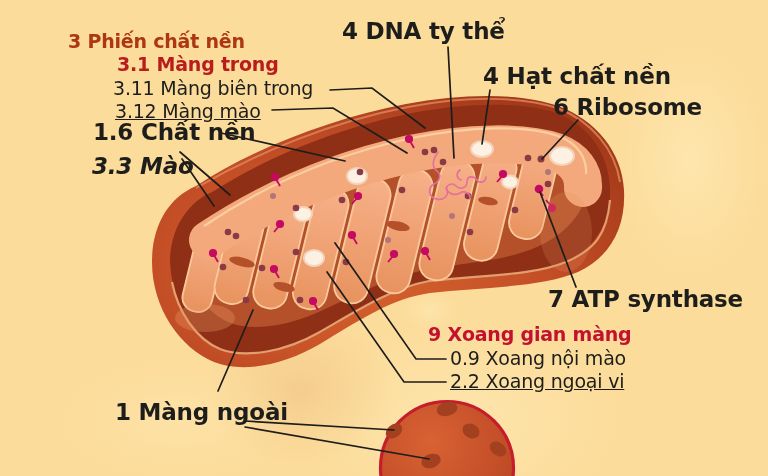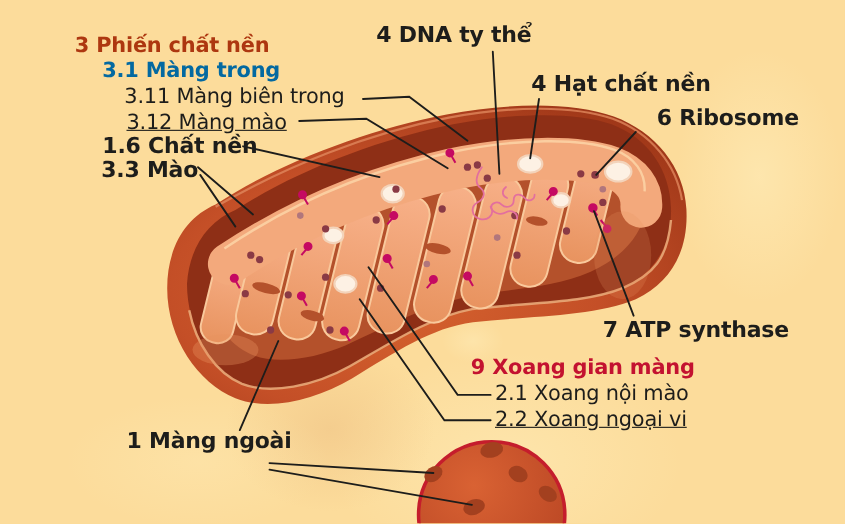--- a/index.html
+++ b/index.html
@@ -6,23 +6,23 @@
   .stage{
     position:relative;width:768px;height:476px;overflow:hidden;
     background:#fcdc9b;
     font-family:"DejaVu Sans","Liberation Sans",sans-serif;
   }
   .stage svg{position:absolute;left:0;top:0;}
   .lbl{
     position:absolute;white-space:nowrap;color:#1d1d1b;
     font-size:19px;line-height:21px;letter-spacing:-0.2px;
   }
-  .lbl.main{font-weight:bold;font-size:20px;}
+  .lbl.main{font-weight:bold;font-size:23px;}
   .lbl.rust{color:#ad3710;font-weight:bold;}
-  .lbl.orange{color:#0369a1;font-weight:bold;}
+  .lbl.orange{color:#b91c1c;font-weight:bold;margin-left:24px;}
   .lbl.red{color:#c31230;font-weight:bold;}
 </style>
 </head>
 <body>
 
 <div class="stage">
 
   <svg width="768" height="476" viewBox="0 0 768 476">
     <defs>
       <radialGradient id="gBody" cx="0.42" cy="0.62" r="0.75">
@@ -242,23 +242,23 @@
       <polyline points="245,421 394,430"></polyline>
       <polyline points="245,427 429,459"></polyline>
     </g>
   </svg>
 
   <div class="lbl rust" style="left:68px;top:31px;">3 Phiến chất nền</div>
   <div class="lbl orange" style="left:93px;top:54px;">3.1 Màng trong</div>
   <div class="lbl" style="left:113px;top:78px;">3.11 Màng biên trong</div>
   <div class="lbl" style="left:115px;top:101px;text-decoration:underline;">3.12 Màng mào</div>
   <div class="lbl main" style="left:93px;top:122px;">1.6 Chất nền</div>
-  <div class="lbl main" style="left:92px;top:144px;">3.3 Mào</div>
+  <div class="lbl main" style="left:92px;top:156px;font-style:italic;">3.3 Mào</div>
   <div class="lbl main" style="left:342px;top:21px;">4 DNA ty thể</div>
   <div class="lbl main" style="left:483px;top:66px;">4 Hạt chất nền</div>
-  <div class="lbl main" style="left:553px;top:97px;margin-left:44px;">6 Ribosome</div>
+  <div class="lbl main" style="left:553px;top:97px;">6 Ribosome</div>
   <div class="lbl main" style="left:548px;top:289px;">7 ATP synthase</div>
   <div class="lbl red" style="left:428px;top:324px;">9 Xoang gian màng</div>
-  <div class="lbl" style="left:450px;top:348px;">2.1 Xoang nội mào</div>
+  <div class="lbl" style="left:450px;top:348px;">0.9 Xoang nội mào</div>
   <div class="lbl" style="left:450px;top:371px;text-decoration:underline;">2.2 Xoang ngoại vi</div>
-  <div class="lbl main" style="left:115px;top:390px;text-align:center;">1 Màng ngoài</div>
+  <div class="lbl main" style="left:115px;top:402px;text-align:center;">1 Màng ngoài</div>
 
 </div>
 
 </body></html>

